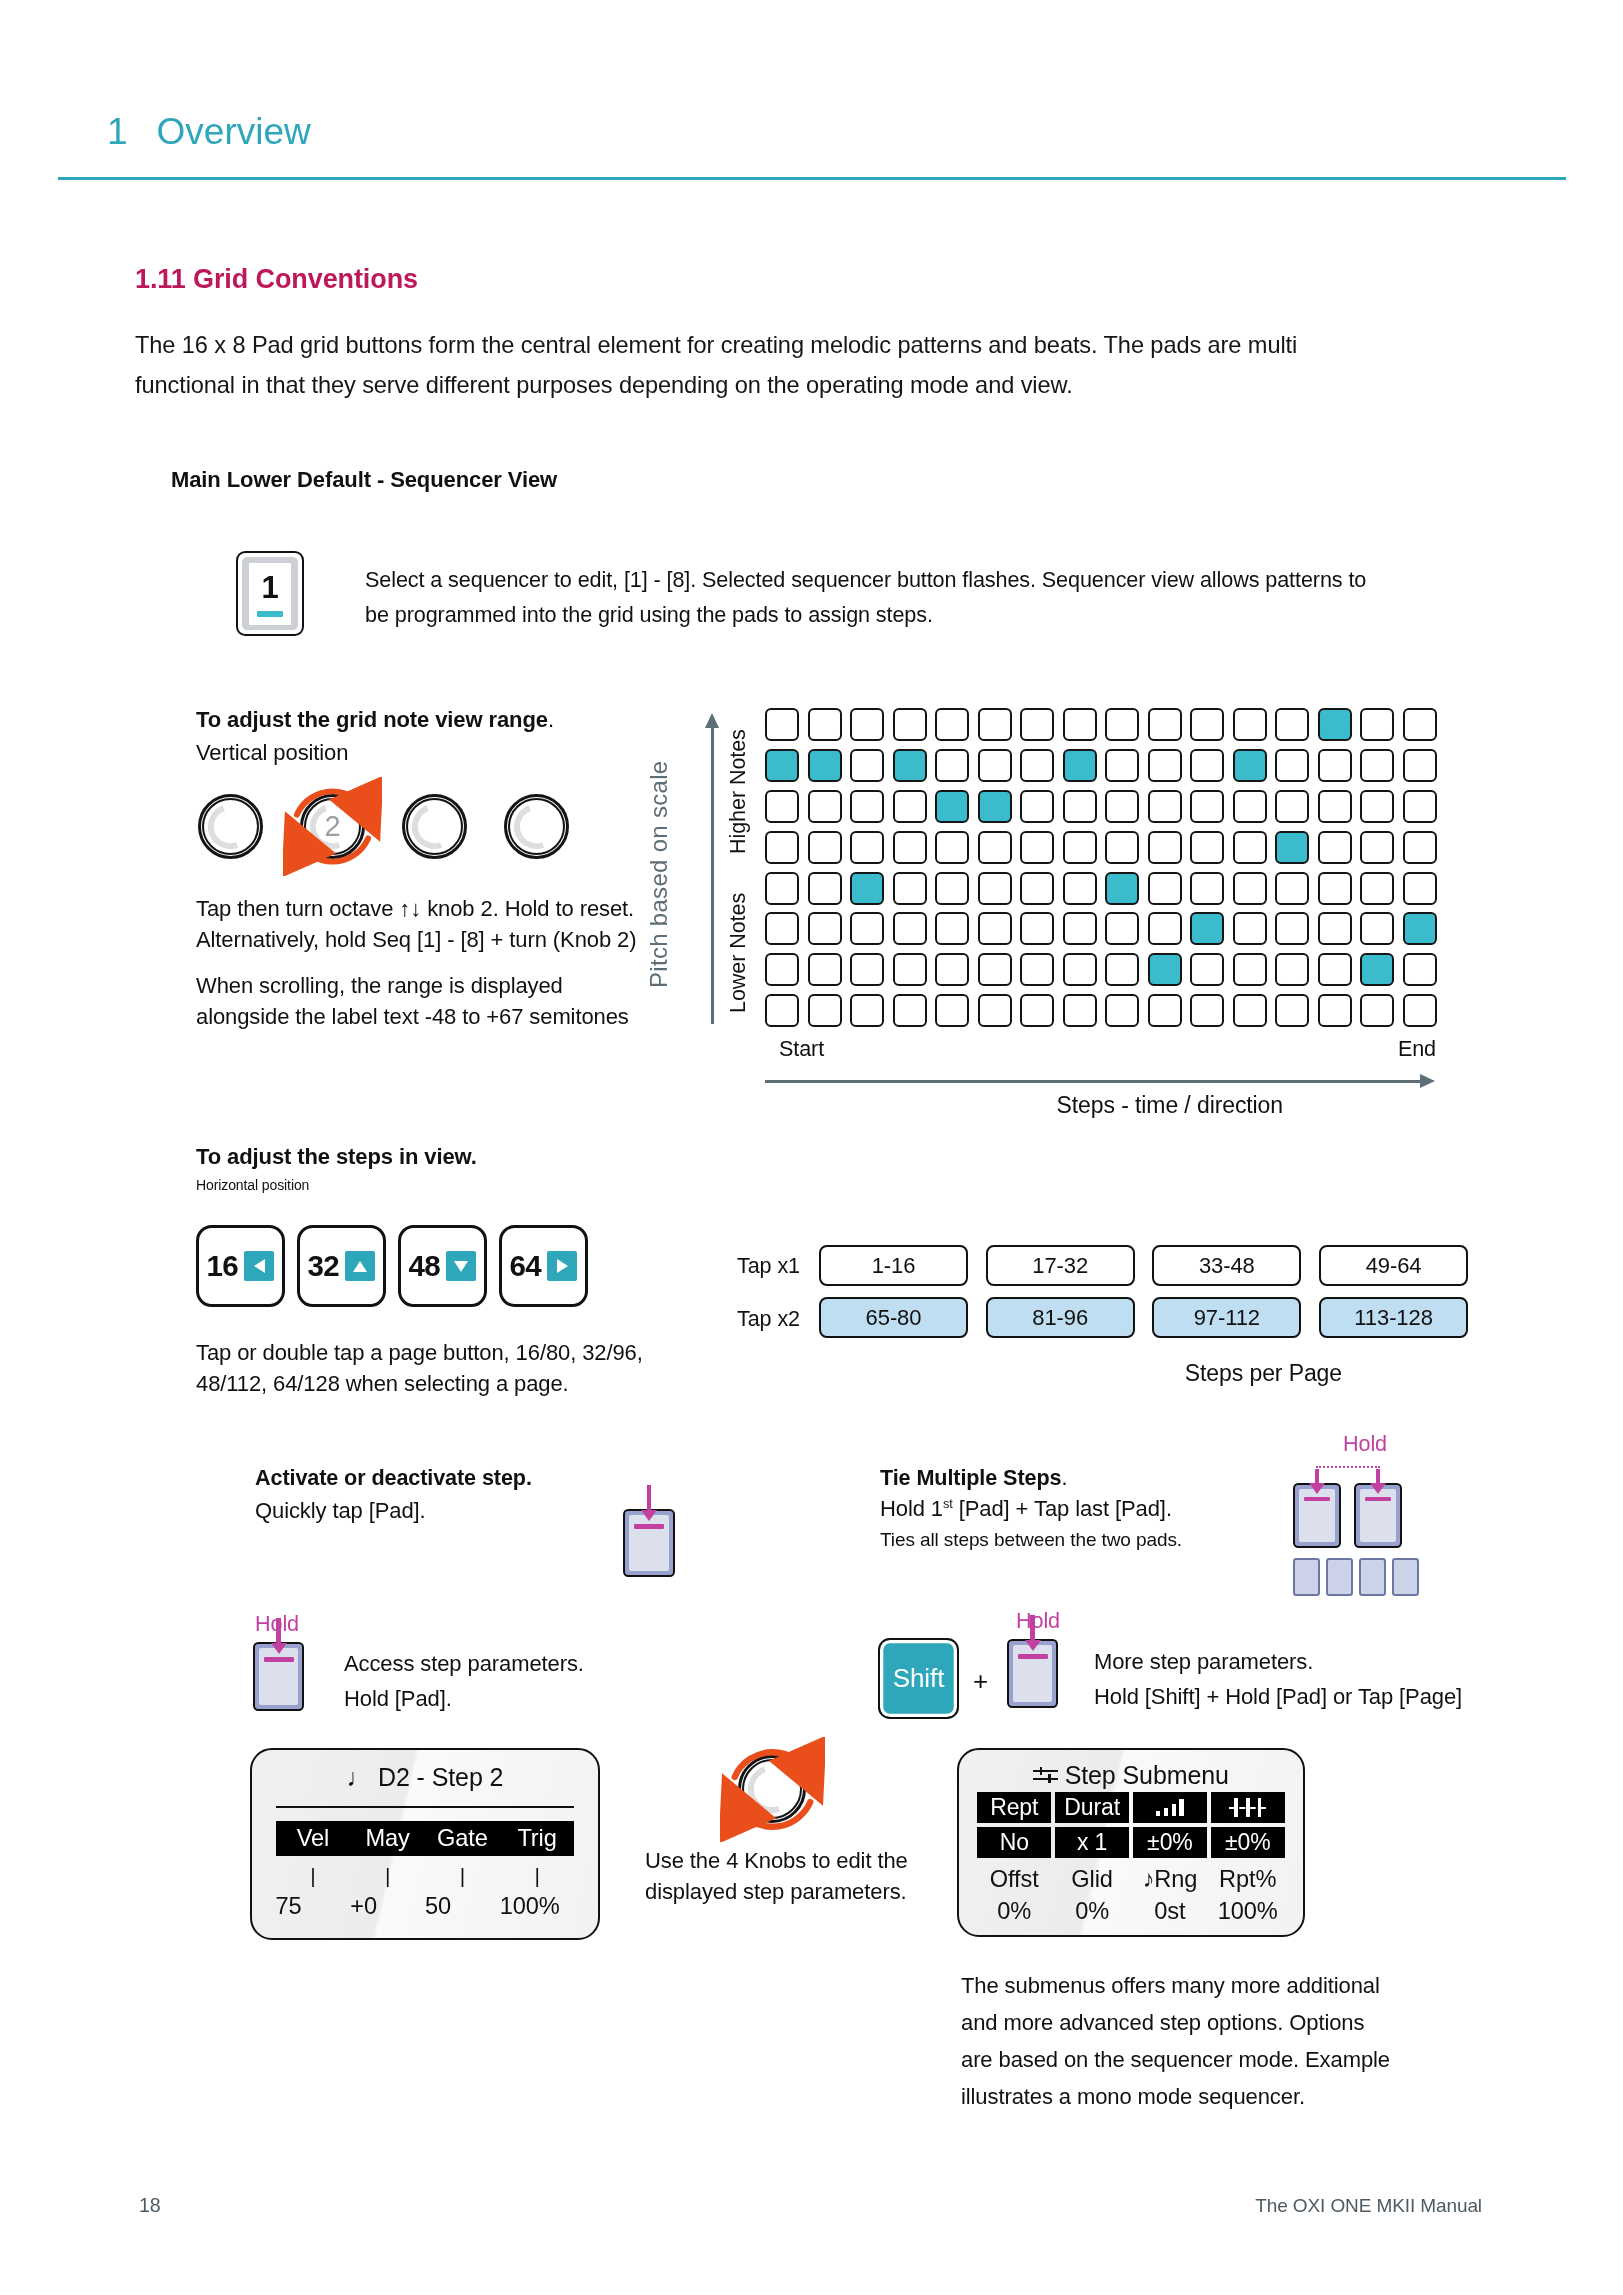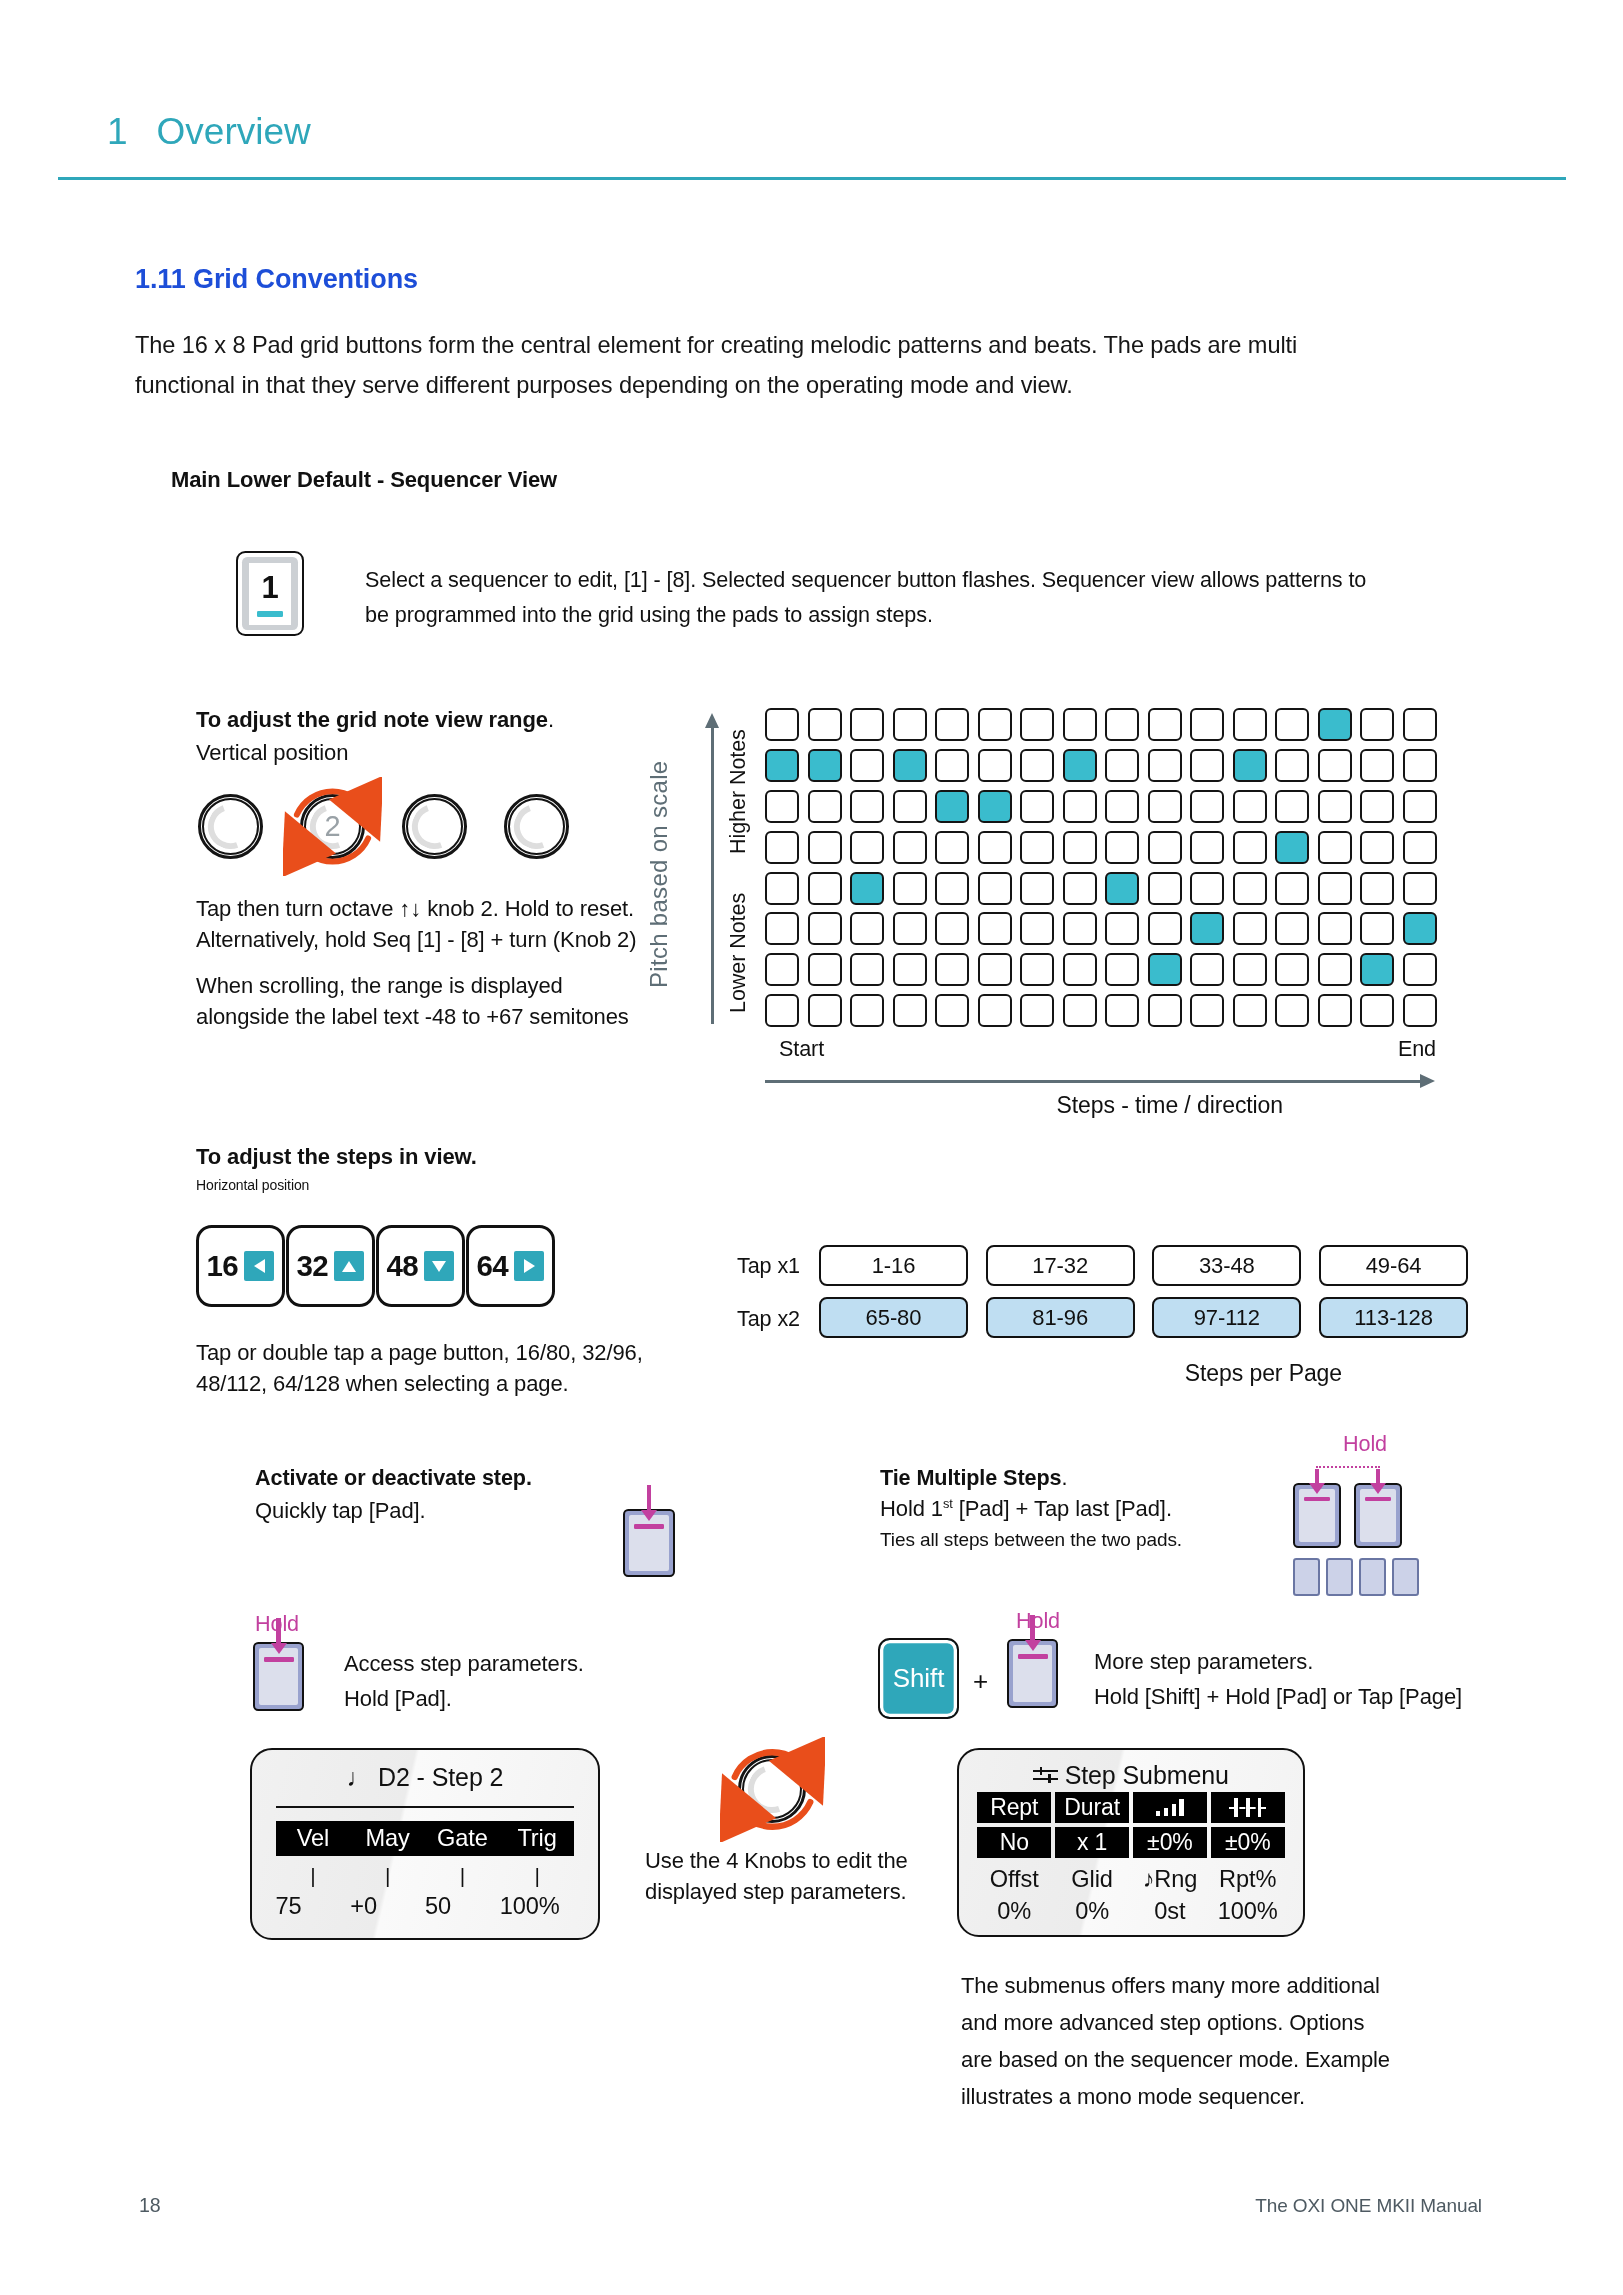--- a/index.html
+++ b/index.html
@@ -9,21 +9,21 @@
   *{box-sizing:border-box;margin:0;padding:0}
   body{margin:0;background:#e8e8e8;font-family:"Liberation Sans","DejaVu Sans",sans-serif;color:var(--ink)}
   #page{position:relative;width:1623px;height:2295px;background:#fff;overflow:hidden;letter-spacing:-0.1px}
   .abs{position:absolute}
   .nowrap{white-space:nowrap}
   .bold{font-weight:700}
   .center{text-align:right}
 
   .h-chapter{font-size:37px;color:var(--teal);letter-spacing:0}
   .rule{background:var(--teal);height:3.3px}
-  .h-section{font-size:27px;font-weight:700;color:#1d4ed8}
+  .h-section{font-size:27px;font-weight:700;color:#be185d}
   .body36{font-size:23.6px;line-height:40px;color:#161616}
   .h-sub{font-size:22px;font-weight:700}
   .body33{font-size:21.6px;line-height:35px}
   .body34{font-size:22px;line-height:31px}
   .small29{font-size:19px}
   sup{font-size:58%;vertical-align:super}
 
   
   .seq-btn{width:68px;height:85px;border:2.6px solid #111;border-radius:9.2px;background:#fff;padding:3.9px}
   .seq-inner{width:100%;height:100%;border-radius:5.2px;background:#ccd0d4;display:flex;align-items:center;justify-content:center}
@@ -46,21 +46,21 @@
   .gcell.on{background:var(--cyan)}
   .v-label{writing-mode:vertical-rl;transform:rotate(180deg);display:flex;align-items:center;justify-content:center}
   .pitch-label{font-size:24px;color:var(--gray);letter-spacing:0.3px}
   .note-label{font-size:21.6px;color:#111}
   .v-arrow{width:3.3px;background:var(--gray)}
   .v-arrow::before{content:"";position:absolute;top:-14.4px;left:-5.9px;border-left:7.2px solid transparent;border-right:7.2px solid transparent;border-bottom:15.7px solid var(--gray)}
   .h-arrow{height:3.3px;background:var(--gray)}
   .h-arrow::after{content:"";position:absolute;right:-14.4px;top:-6.5px;border-top:7.9px solid transparent;border-bottom:7.9px solid transparent;border-left:15.7px solid var(--gray)}
 
   
-  .page-buttons{display:flex;gap:1px}
+  .page-buttons{display:flex;gap:12px}
   .pagebtn{width:89px;height:82px;border:3.3px solid #111;border-radius:15.7px;background:#fff;display:flex;align-items:center;justify-content:center;gap:6.5px}
   .pb-num{font-size:29.5px;font-weight:700;letter-spacing:-0.7px}
   .pb-sq{width:30px;height:30px;background:var(--teal);display:flex;align-items:center;justify-content:center;border-radius:2px}
   .tri{width:0;height:0;display:block}
   .tri-left{border-top:7.9px solid transparent;border-bottom:7.9px solid transparent;border-right:11px solid #fff}
   .tri-right{border-top:7.9px solid transparent;border-bottom:7.9px solid transparent;border-left:11px solid #fff}
   .tri-up{border-left:7.9px solid transparent;border-right:7.9px solid transparent;border-bottom:11px solid #fff}
   .tri-down{border-left:7.9px solid transparent;border-right:7.9px solid transparent;border-top:11px solid #fff}
 
   

